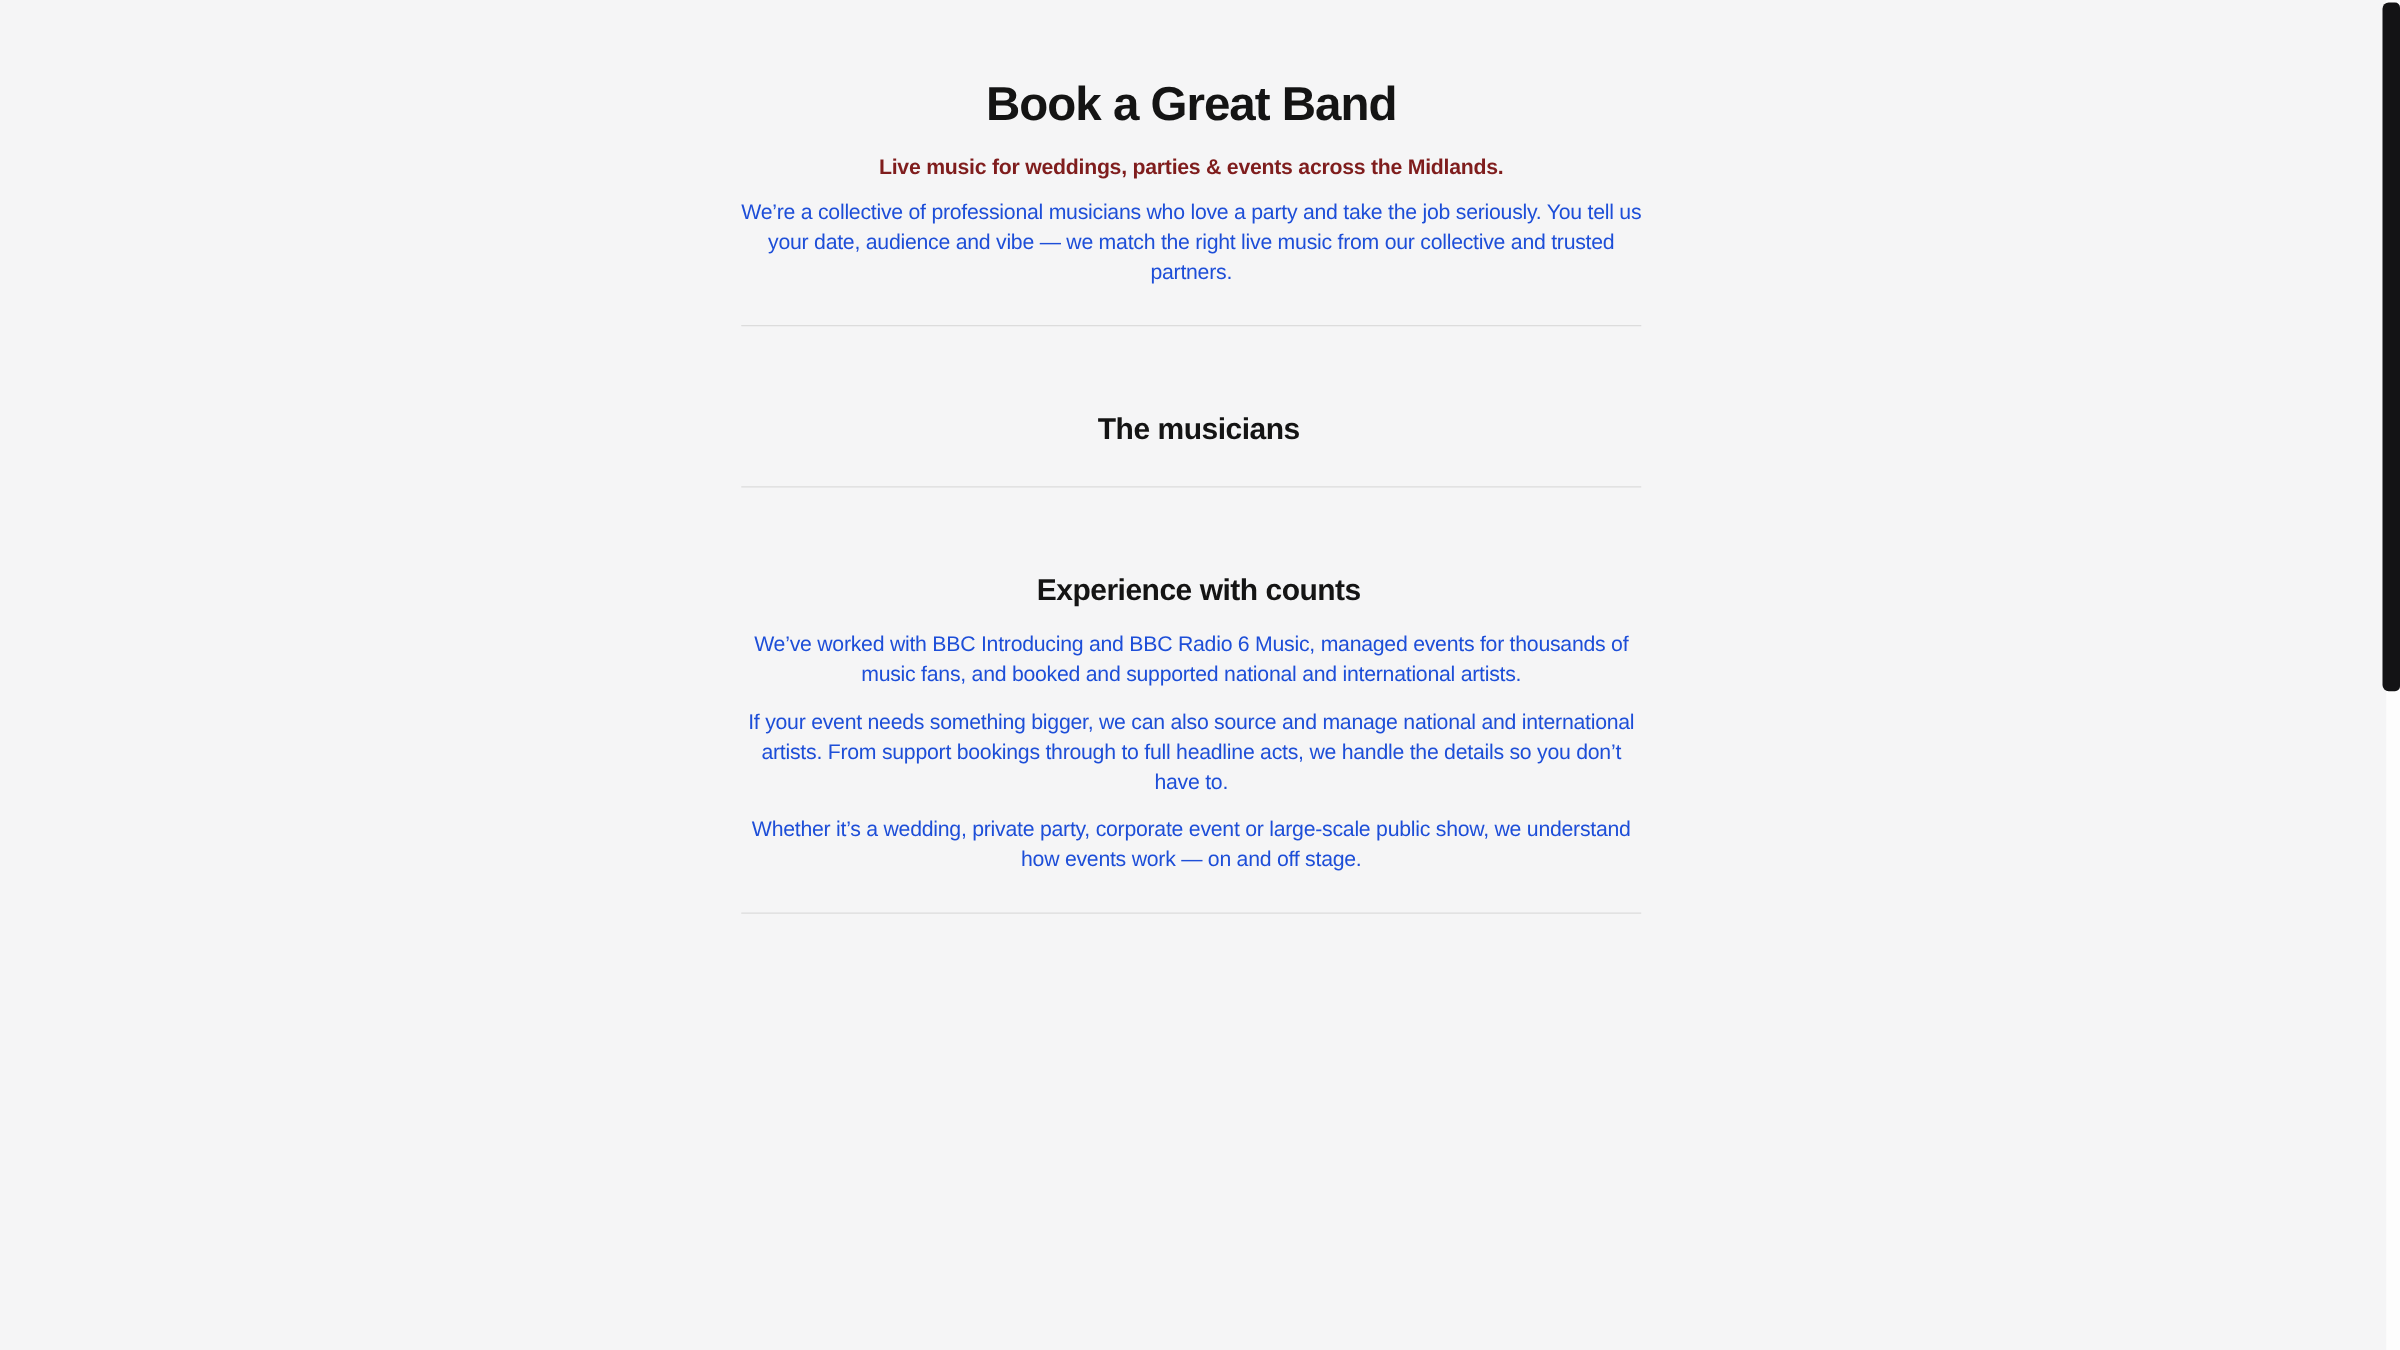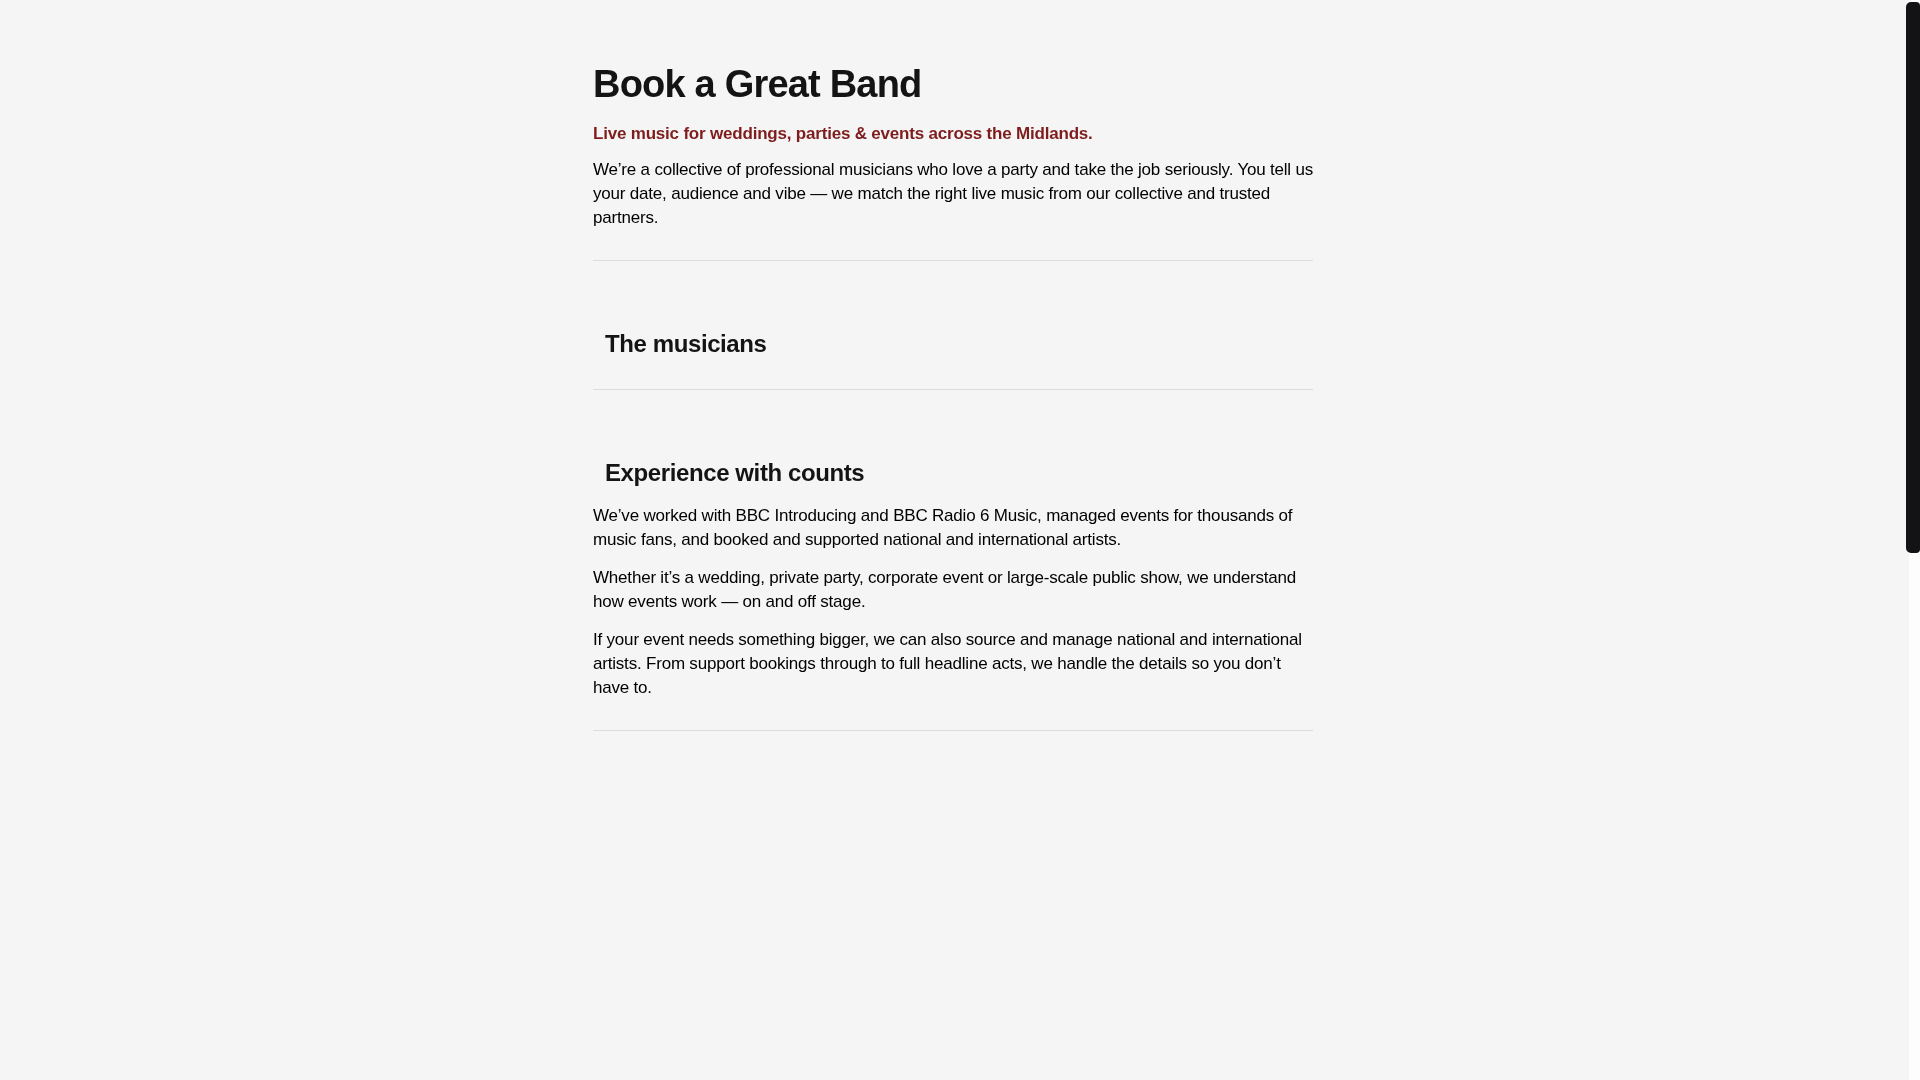--- a/index.html
+++ b/index.html
@@ -9,20 +9,21 @@
     height: 1080px;
     overflow: hidden;
     background: #f5f5f6;
     font-family: "Liberation Sans", "DejaVu Sans", sans-serif;
     color: #161616;
   }
   .viewport {
     position: relative;
     width: 1920px;
     height: 1080px;
+    text-align: center;
   }
   .content {
     width: 720px;
     margin: 0;
     position: absolute;
     left: 593px;
     top: 0;
     padding-top: 62px;
     letter-spacing: -0.2px;
   }
@@ -38,21 +39,21 @@
     font-size: 17px;
     line-height: 24px;
     font-weight: 700;
     margin: 0 0 12px 0;
     color: #7f1d1d;
   }
   p {
     font-size: 17px;
     line-height: 24px;
     margin: 0 0 14px 0;
-    color: #000000;
+    color: #1d4ed8;
   }
   ul.benefits {
     margin: 16px 0 0 0;
     padding: 0 0 0 24px;
   }
   ul.benefits li {
     font-size: 17px;
     line-height: 24px;
     margin: 0 0 7px 0;
     color: #1d1d1f;
@@ -108,22 +109,22 @@
 
     <section>
       <h2>The musicians</h2>
     </section>
 
     <hr class="divider">
 
     <section>
       <h2>Experience with counts</h2>
       <p>We’ve worked with BBC Introducing and BBC Radio 6 Music, managed events for thousands of music fans, and booked and supported national and international artists.</p>
+      <p>If your event needs something bigger, we can also source and manage national and international artists. From support bookings through to full headline acts, we handle the details so you don’t have to.</p>
       <p>Whether it’s a wedding, private party, corporate event or large-scale public show, we understand how events work — on and off stage.</p>
-      <p>If your event needs something bigger, we can also source and manage national and international artists. From support bookings through to full headline acts, we handle the details so you don’t have to.</p>
     </section>
 
     <hr class="divider">
 
   </main>
 
   <div class="scrollbar-track">
     <div class="scrollbar-thumb"></div>
   </div>
 

